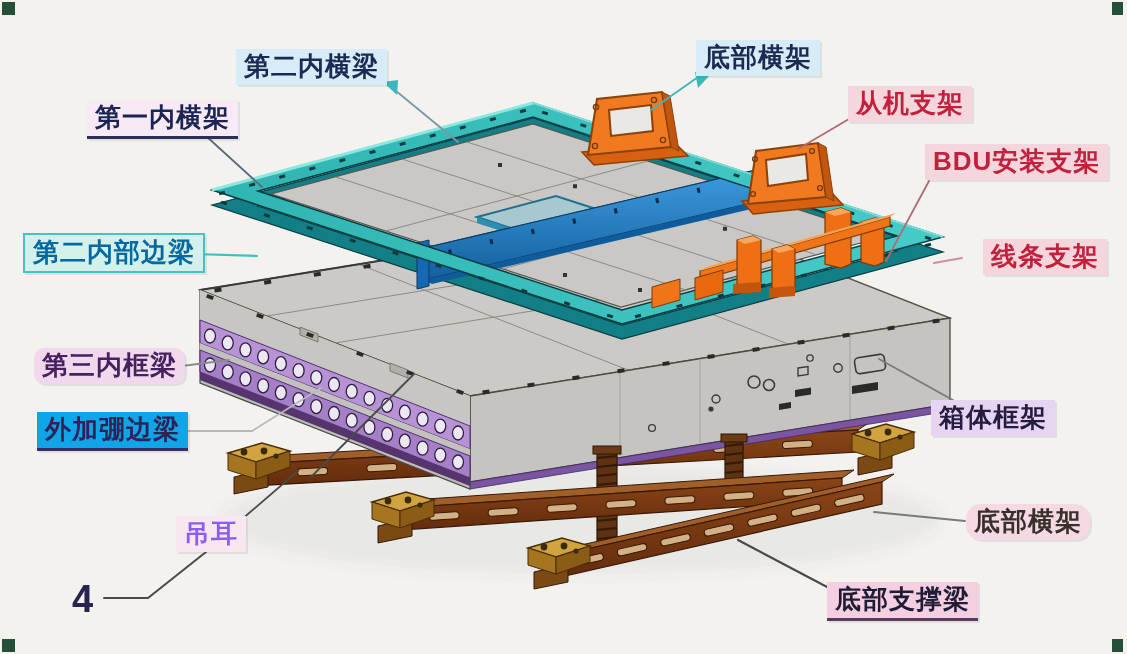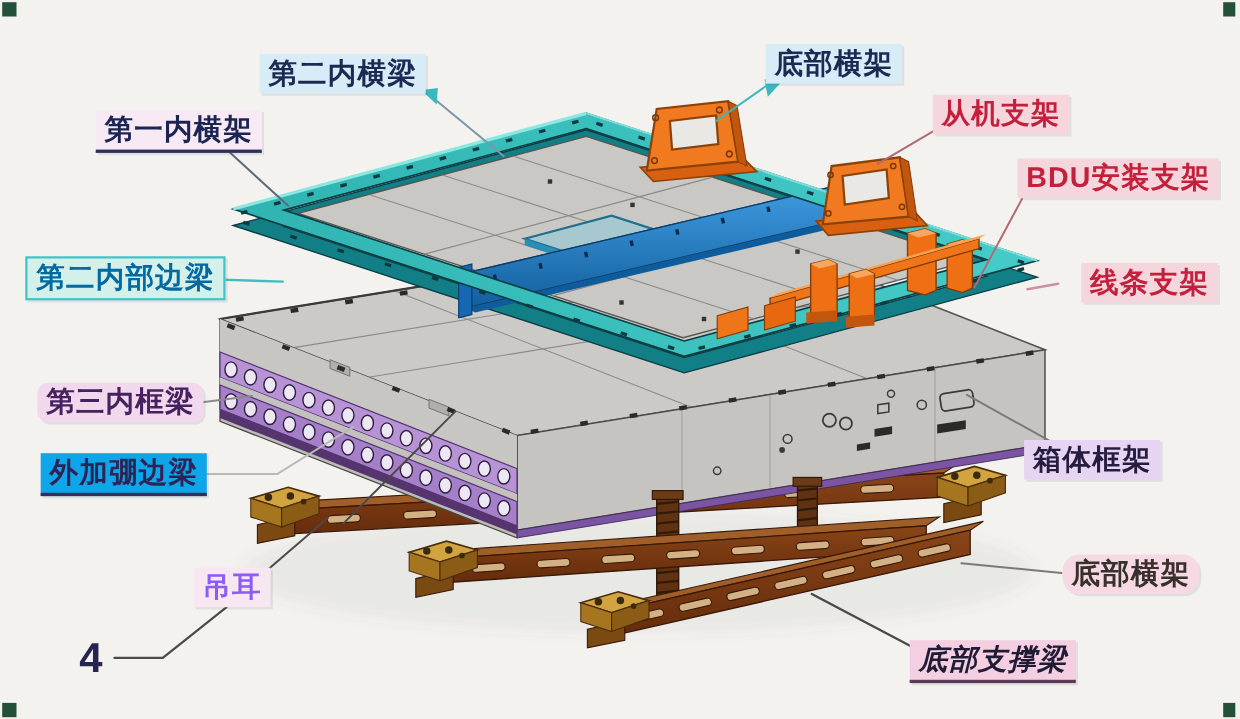--- a/index.html
+++ b/index.html
@@ -416,15 +416,15 @@
   <div class="lbl lbl-mint" style="left:23px;top:233px;">第二内部边梁</div>
   <div class="lbl lbl-cyan" style="left:696px;top:40px;">底部横架</div>
   <div class="lbl lbl-pink" style="left:848px;top:86px;">从机支架</div>
   <div class="lbl lbl-pink" style="left:925px;top:144px;">BDU安装支架</div>
   <div class="lbl lbl-pink" style="left:983px;top:239px;">线条支架</div>
   <div class="lbl lbl-purple" style="left:34px;top:348px;border-radius:10px;">第三内框梁</div>
   <div class="lbl lbl-lav" style="left:37px;top:412px;">外加弸边梁</div>
   <div class="lbl lbl-lav2" style="left:931px;top:400px;">箱体框架</div>
   <div class="lbl lbl-rose" style="left:176px;top:516px;">吊耳</div>
   <div class="lbl lbl-rose2" style="left:966px;top:504px;border-radius:15px;">底部横架</div>
-  <div class="lbl lbl-rose3" style="left:827px;top:582px;font-style:italic;">底部支撑梁</div>
+  <div class="lbl lbl-rose3" style="left:827px;top:582px;">底部支撑梁</div>
   <div class="qty" style="left:72px;top:580px;">4</div>
 </div>
 
 </body></html>

